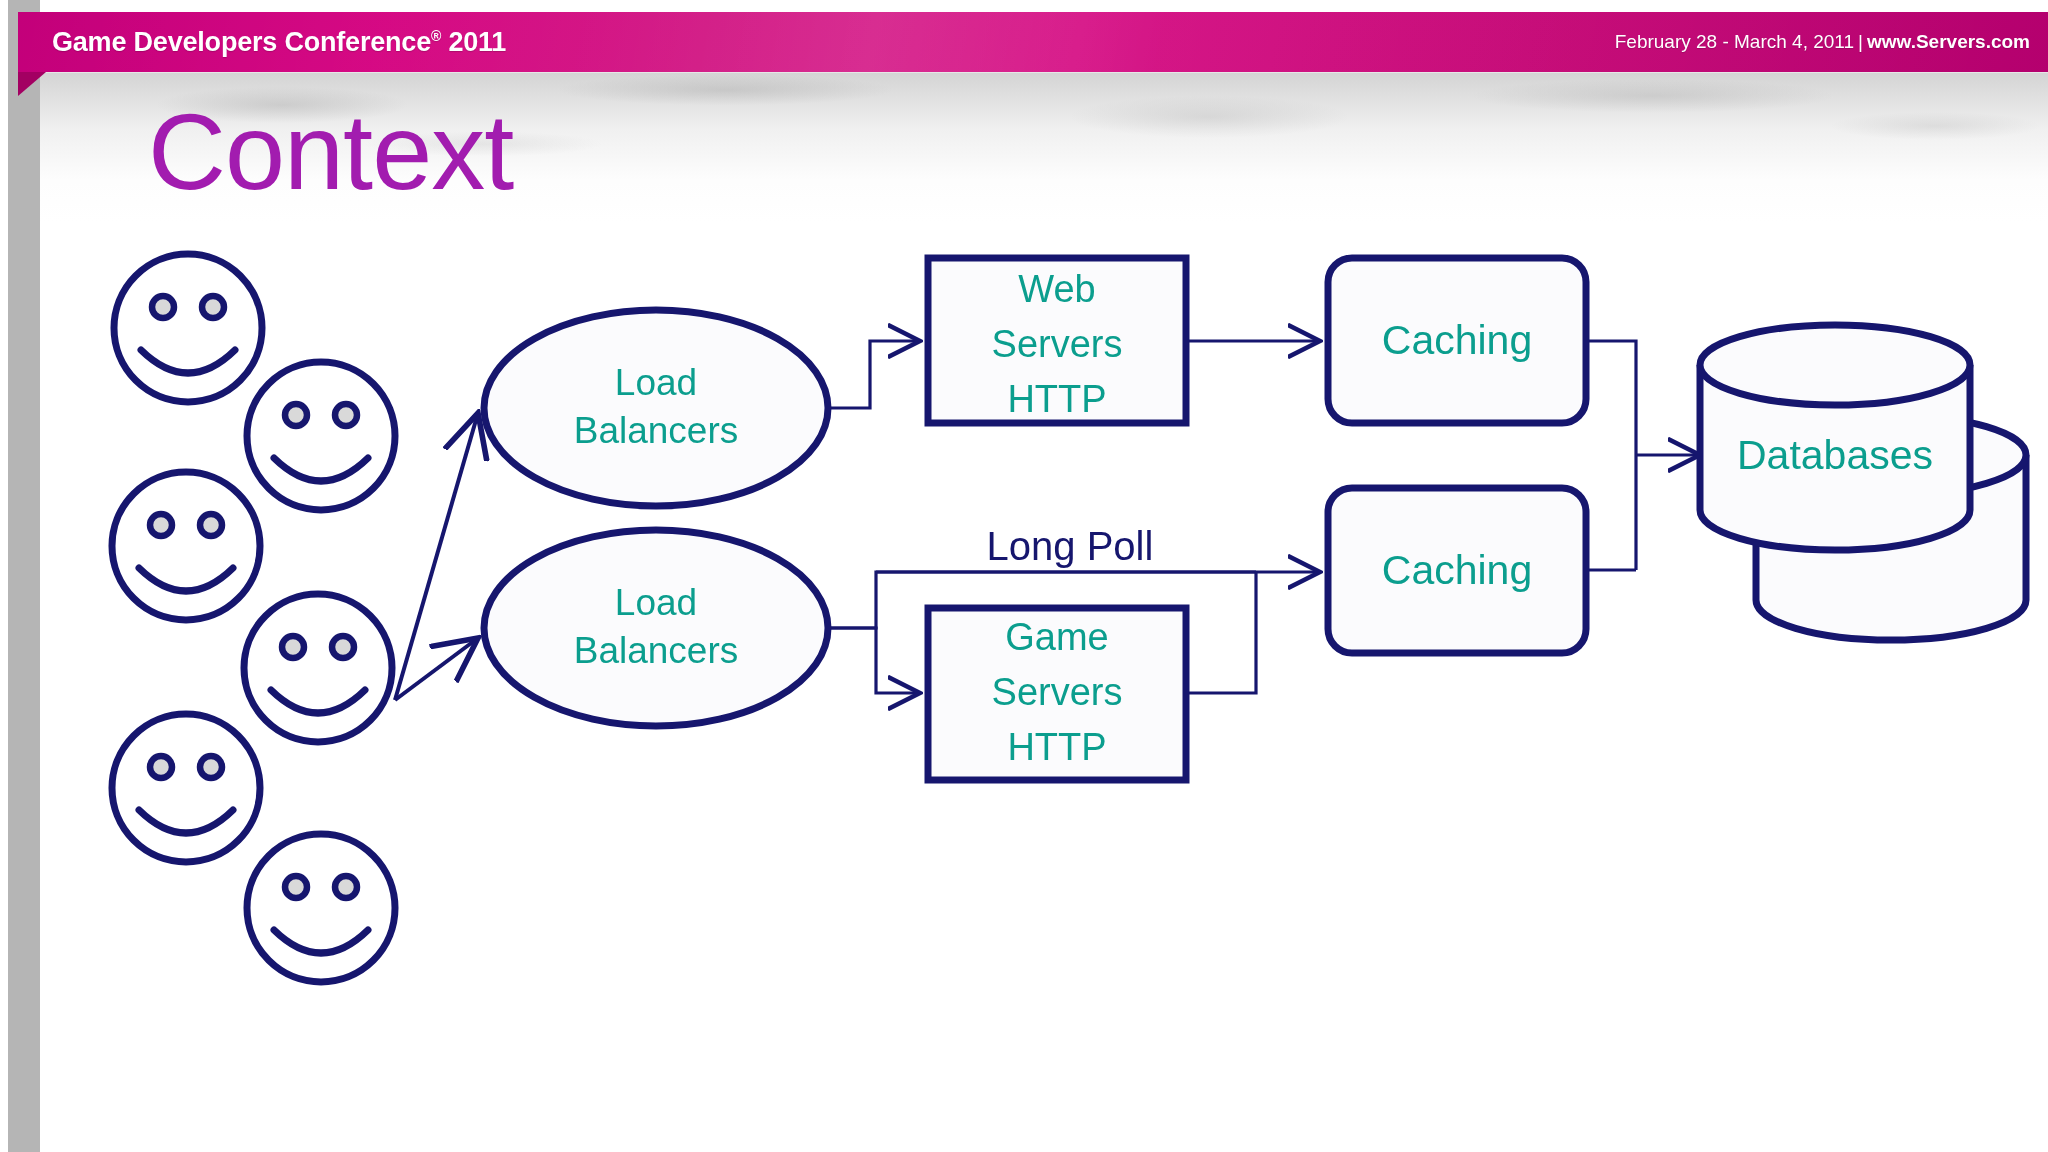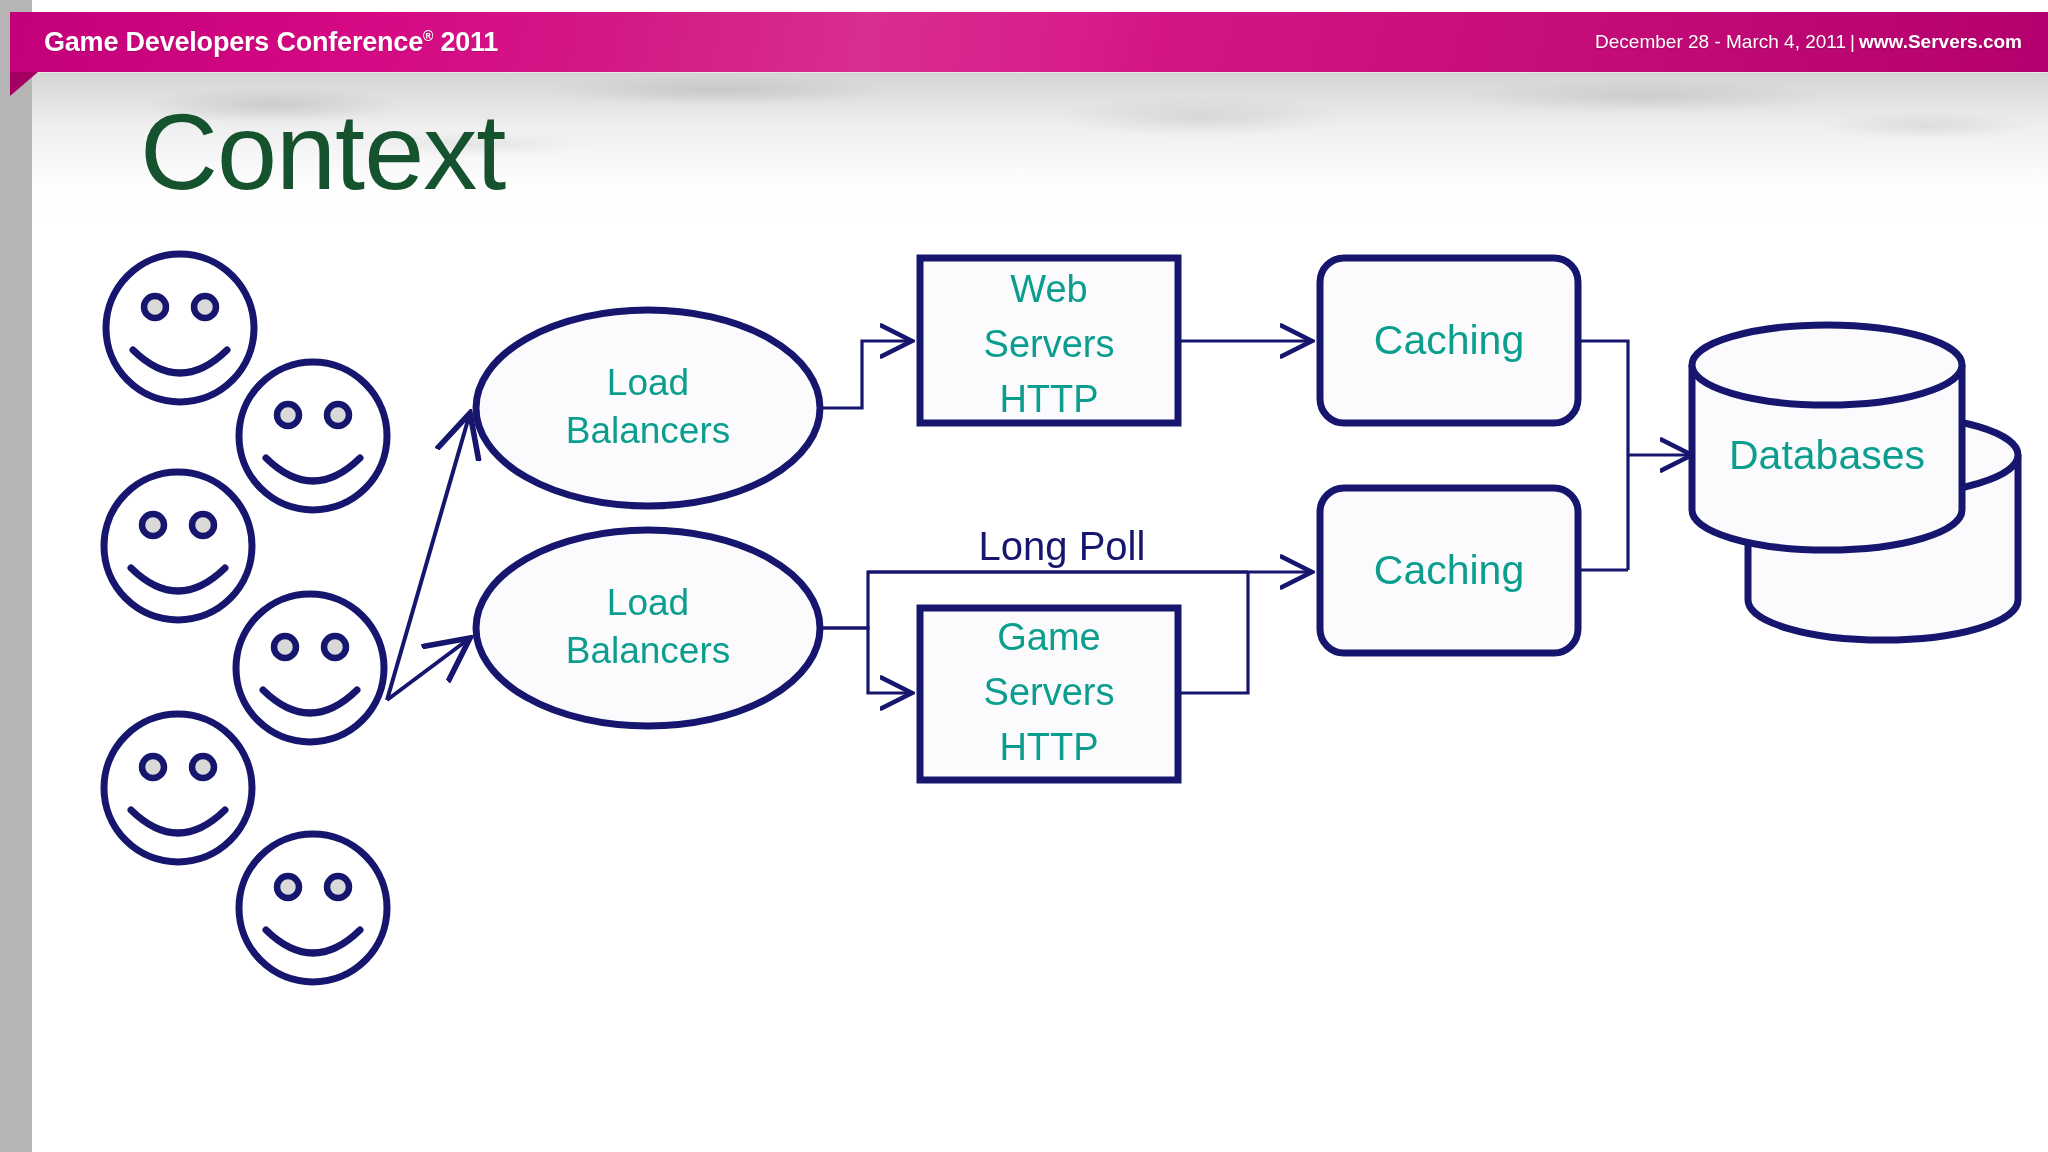--- a/index.html
+++ b/index.html
@@ -15,20 +15,21 @@
     font-family: "Liberation Sans", "DejaVu Sans", sans-serif;
     position: relative;
   }
 
   
   #slide {
     position: absolute;
     inset: 0;
     background: #ffffff;
     overflow: hidden;
+    margin-left: 8px;
   }
 
   
   .left-gutter {
     position: absolute;
     left: 0;
     top: 0;
     width: 32px;
     height: 1152px;
     background: #b5b5b5;
@@ -110,21 +111,21 @@
     margin: 0 4px;
   }
 
   
   .slide-title {
     position: absolute;
     left: 140px;
     top: 95px;
     font-size: 108px;
     font-weight: 400;
-    color: #14532d;
+    color: #a21caf;
     letter-spacing: -1px;
     line-height: 1.05;
   }
 
   
   .diagram {
     position: absolute;
     left: 0;
     top: 0;
     width: 2048px;
@@ -149,21 +150,21 @@
 
 <div id="slide">
 
   <div class="left-gutter"></div>
   <div class="paper-texture"></div>
 
   <div class="banner">
     <div class="banner-sheen"></div>
     <div class="banner-title"><span>Game Developers Conference</span><span class="reg">®</span>
       <span>2011</span></div>
-    <div class="banner-right"><span>December 28 - March 4, 2011</span><span class="sep">|</span><span class="url">www.Servers.com</span></div>
+    <div class="banner-right"><span>February 28 - March 4, 2011</span><span class="sep">|</span><span class="url">www.Servers.com</span></div>
   </div>
   <div class="banner-tail"></div>
 
   <div class="slide-title">Context</div>
 
   <div class="diagram">
     <svg width="2048" height="1152" viewBox="0 0 2048 1152" xmlns="http://www.w3.org/2000/svg">
       <defs>
         <marker id="arrow" viewBox="0 0 12 12" refX="11" refY="6" markerWidth="11" markerHeight="11" orient="auto-start-reverse">
           <path d="M 0 0.5 L 11 6 L 0 11.5" fill="none" stroke="#16166e" stroke-width="1.6"></path>

